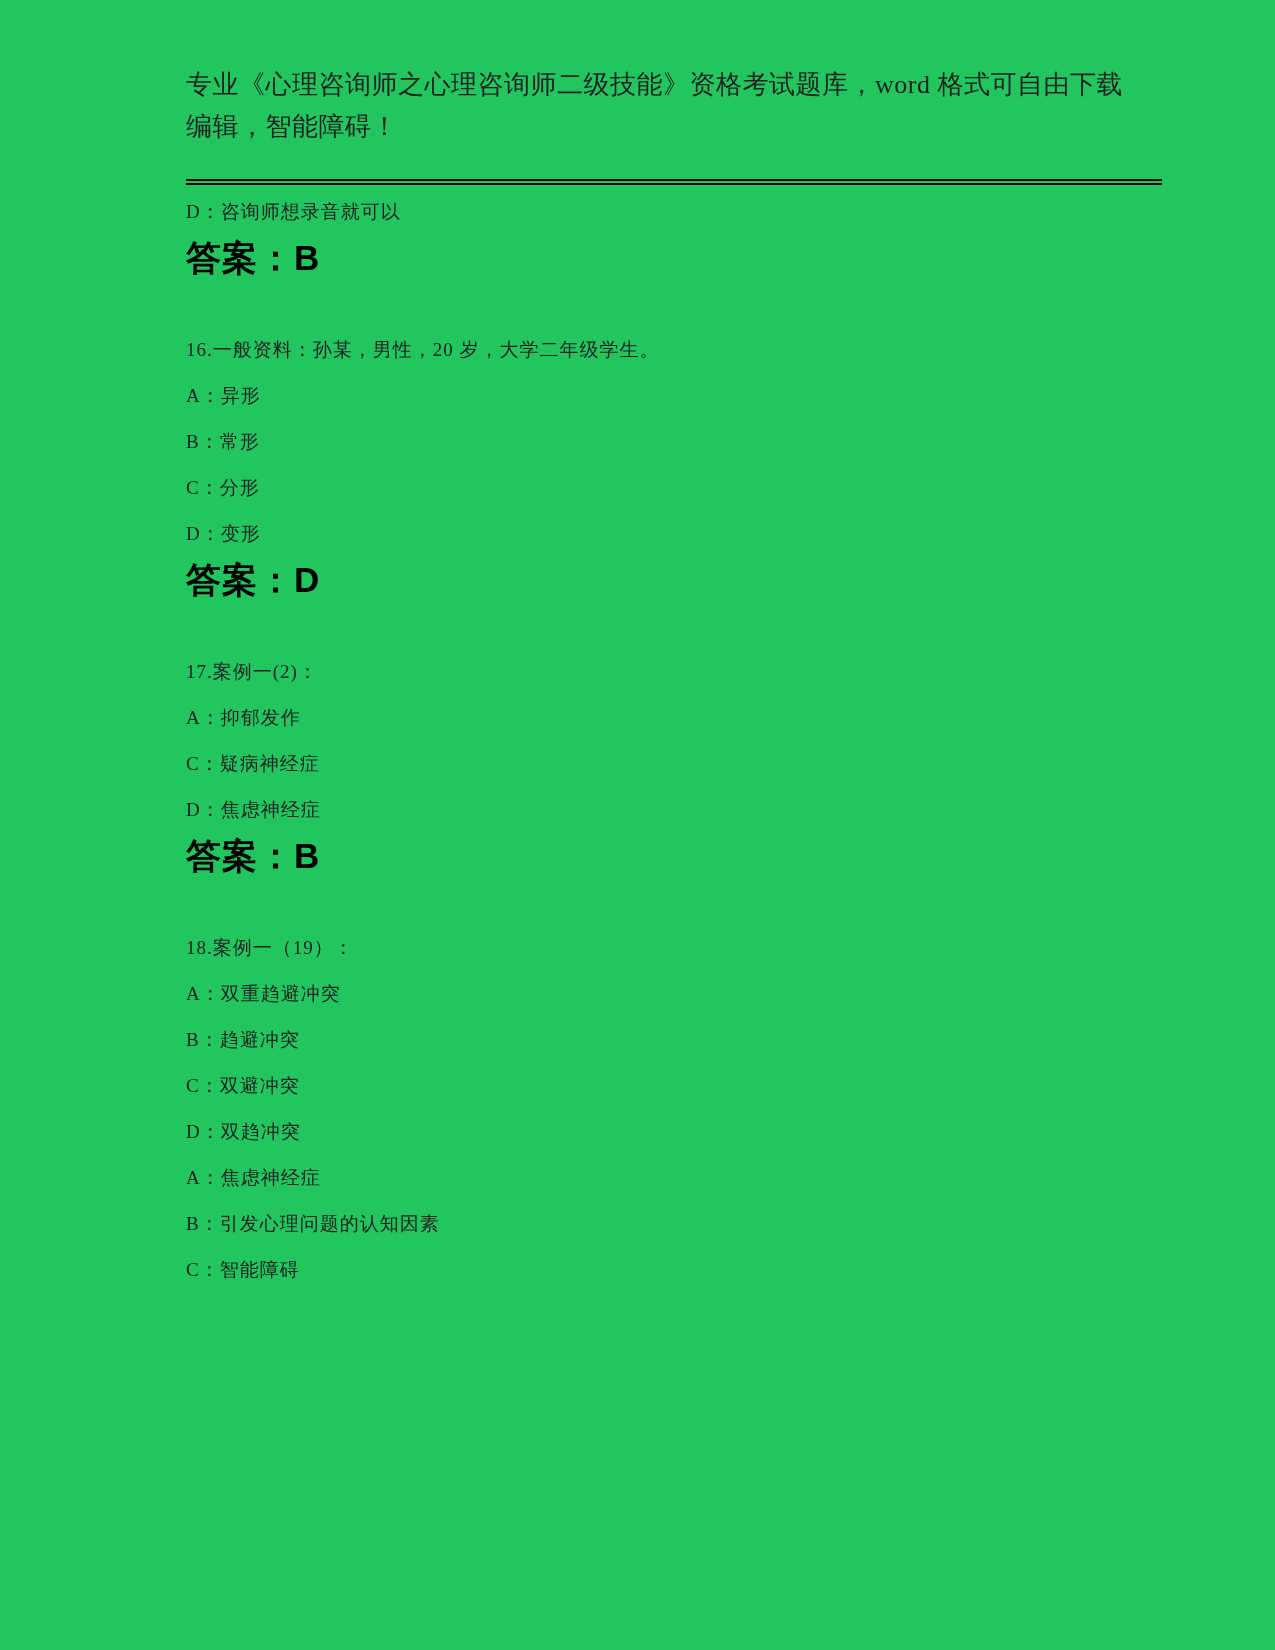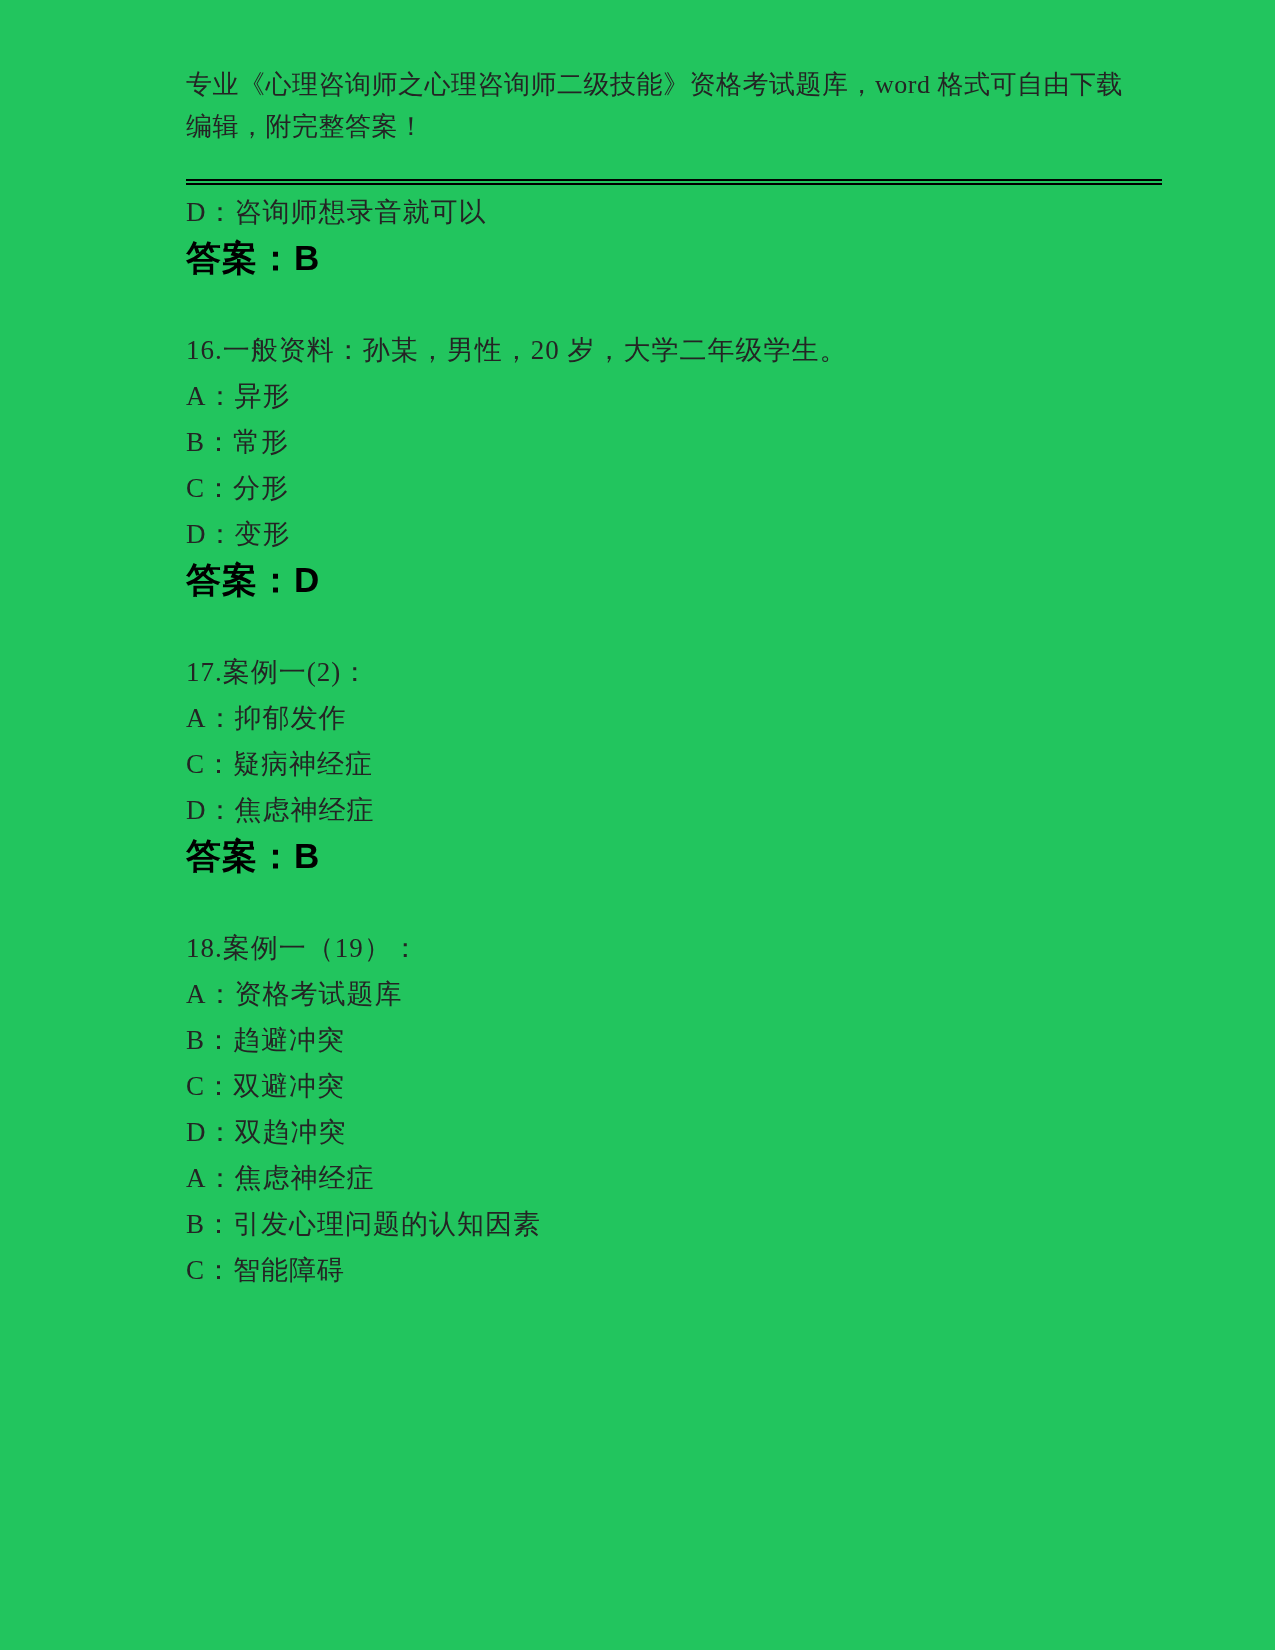--- a/index.html
+++ b/index.html
@@ -36,21 +36,21 @@
     height: 0;
     width: 976px;
   }
   .content {
     padding-top: 4px;
   }
   .line {
     margin: 0;
     height: 46px;
     line-height: 46px;
-    font-size: 27px;
+    font-size: 19px;
     letter-spacing: 1px;
     color: #242424;
     white-space: pre-wrap;
   }
   .line.question {
     margin-top: 46px;
   }
   .line.answer {
     font-family: "Liberation Sans", "DejaVu Sans", sans-serif;
     font-weight: 700;
@@ -60,41 +60,41 @@
   }
 </style>
 </head>
 <body>
 
 <div class="page">
   <div class="page-inner">
 
     <div class="header">
       <div class="header-line">专业《心理咨询师之心理咨询师二级技能》资格考试题库，word 格式可自由下载</div>
-      <div class="header-line">编辑，附完整答案！</div>
+      <div class="header-line">编辑，智能障碍！</div>
     </div>
 
     <div class="rule"></div>
 
     <div class="content" id="content">
         <p class="line option">D：咨询师想录音就可以</p>
         <p class="line answer">答案：B</p>
         <p class="line question">16.一般资料：孙某，男性，20 岁，大学二年级学生。</p>
         <p class="line option">A：异形</p>
         <p class="line option">B：常形</p>
         <p class="line option">C：分形</p>
         <p class="line option">D：变形</p>
         <p class="line answer">答案：D</p>
         <p class="line question">17.案例一(2)：</p>
         <p class="line option">A：抑郁发作</p>
         <p class="line option">C：疑病神经症</p>
         <p class="line option">D：焦虑神经症</p>
         <p class="line answer">答案：B</p>
         <p class="line question">18.案例一（19）：</p>
-        <p class="line option">A：资格考试题库</p>
+        <p class="line option">A：双重趋避冲突</p>
         <p class="line option">B：趋避冲突</p>
         <p class="line option">C：双避冲突</p>
         <p class="line option">D：双趋冲突</p>
         <p class="line option">A：焦虑神经症</p>
         <p class="line option">B：引发心理问题的认知因素</p>
         <p class="line option">C：智能障碍</p>
       </div>
 
   </div>
 </div>

